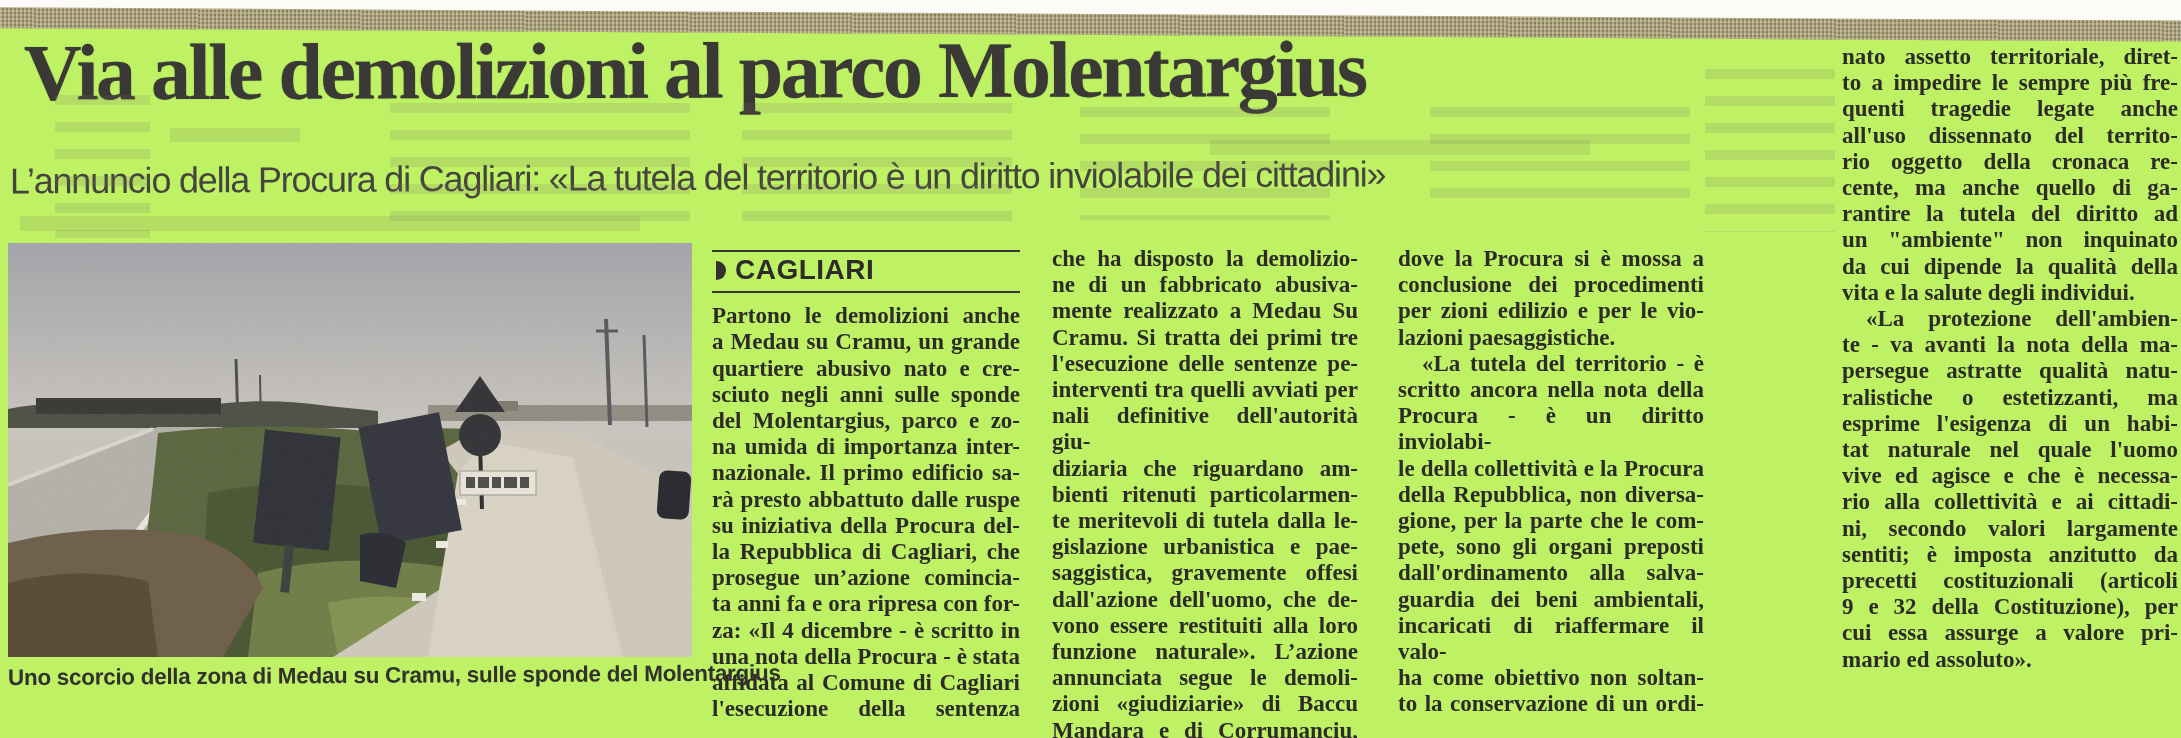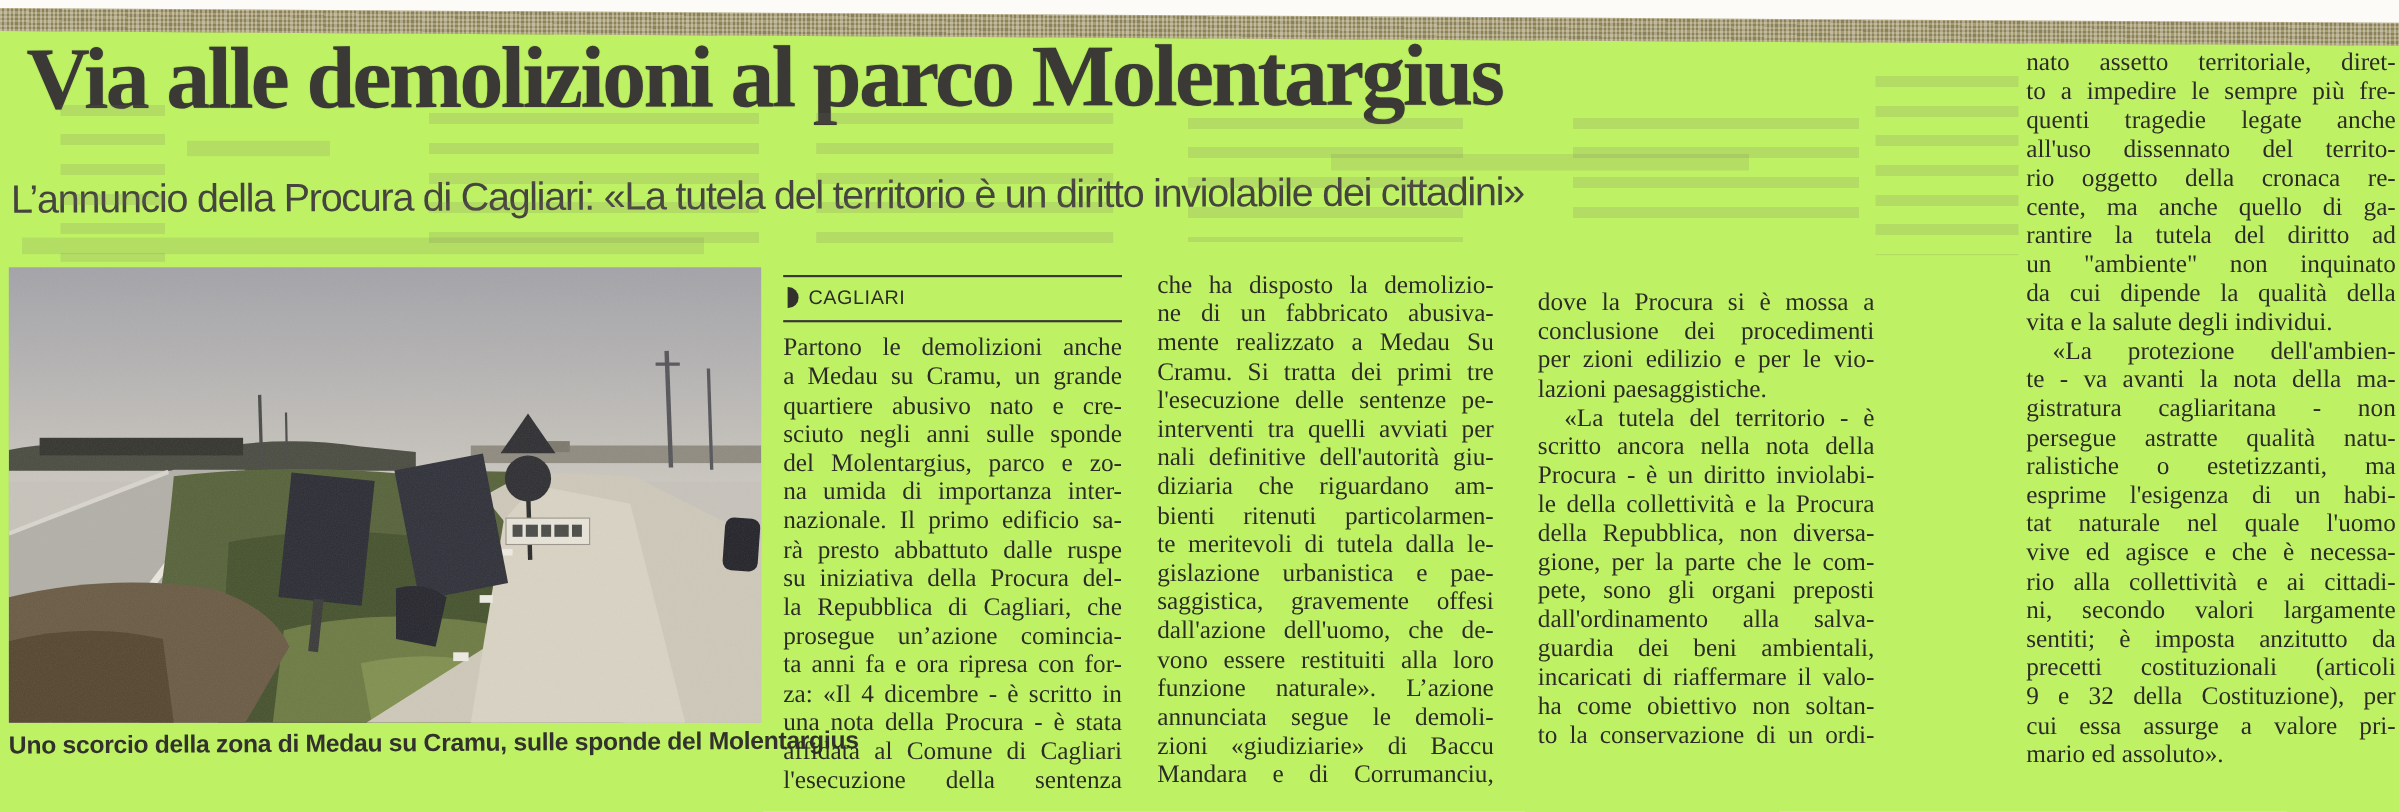--- a/index.html
+++ b/index.html
@@ -42,29 +42,29 @@
   
   .photo-fig{position:absolute;left:8px;top:243px;width:684px;margin:0;}
   .photo-fig svg{display:block;width:684px;height:414px;background:#b9b6b1;}
   .photo-caption{
     display:block;margin-top:6px;
     font-family:"Liberation Sans", sans-serif;font-weight:700;
     font-size:22.5px;letter-spacing:-0.3px;color:#33312d;
     transform:rotate(-0.35deg);white-space:nowrap;
   }
   
-  .col{position:absolute;font-size:23px;line-height:26.2px;color:#2d2b28;}
+  .col{position:absolute;font-size:23px;line-height:26.2px;color:#2d2b28;font-weight:bold;}
   .col1{left:712px;top:250px;width:308px;}
   .col2{left:1052px;top:246px;width:306px;}
-  .col3{left:1398px;top:246px;width:306px;margin-top:16px;}
+  .col3{left:1398px;top:246px;width:306px;}
   .col4{left:1842px;top:44px;width:336px;}
   .kicker-box{
     border-top:2.5px solid #3a3834;border-bottom:2.5px solid #3a3834;
     padding:5px 0 8px 4px;margin-bottom:10px;
-    font-family:"Liberation Sans", sans-serif;font-size:18px;color:#2e2c29;
+    font-family:"Liberation Sans", sans-serif;font-size:28px;color:#2e2c29;
     letter-spacing:.5px;display:flex;align-items:center;gap:9px;
   }
   .kbullet{width:10px;height:19px;background:#33312e;border-radius:0 10px 10px 0;display:inline-block;}
   .line{text-align:justify;text-align-last:justify;}
   .line.flush{text-align-last:left;}
   .para.indent .line:first-child{text-indent:24px;}
   .para{margin:0;}
 </style>
 </head>
 <body>
@@ -253,21 +253,20 @@
           <div class="line">rio oggetto della cronaca re-</div>
           <div class="line">cente, ma anche quello di ga-</div>
           <div class="line">rantire la tutela del diritto ad</div>
           <div class="line">un "ambiente" non inquinato</div>
           <div class="line">da cui dipende la qualità della</div>
           <div class="line flush">vita e la salute degli individui.</div>
         </div>
         <div class="para indent">
           <div class="line">«La protezione dell'ambien-</div>
           <div class="line">te - va avanti la nota della ma-</div>
-          <div class="line">gistratura cagliaritana - non</div>
           <div class="line">persegue astratte qualità natu-</div>
           <div class="line">ralistiche o estetizzanti, ma</div>
           <div class="line">esprime l'esigenza di un habi-</div>
           <div class="line">tat naturale nel quale l'uomo</div>
           <div class="line">vive ed agisce e che è necessa-</div>
           <div class="line">rio alla collettività e ai cittadi-</div>
           <div class="line">ni, secondo valori largamente</div>
           <div class="line">sentiti; è imposta anzitutto da</div>
           <div class="line">precetti costituzionali (articoli</div>
           <div class="line">9 e 32 della Costituzione), per</div>

